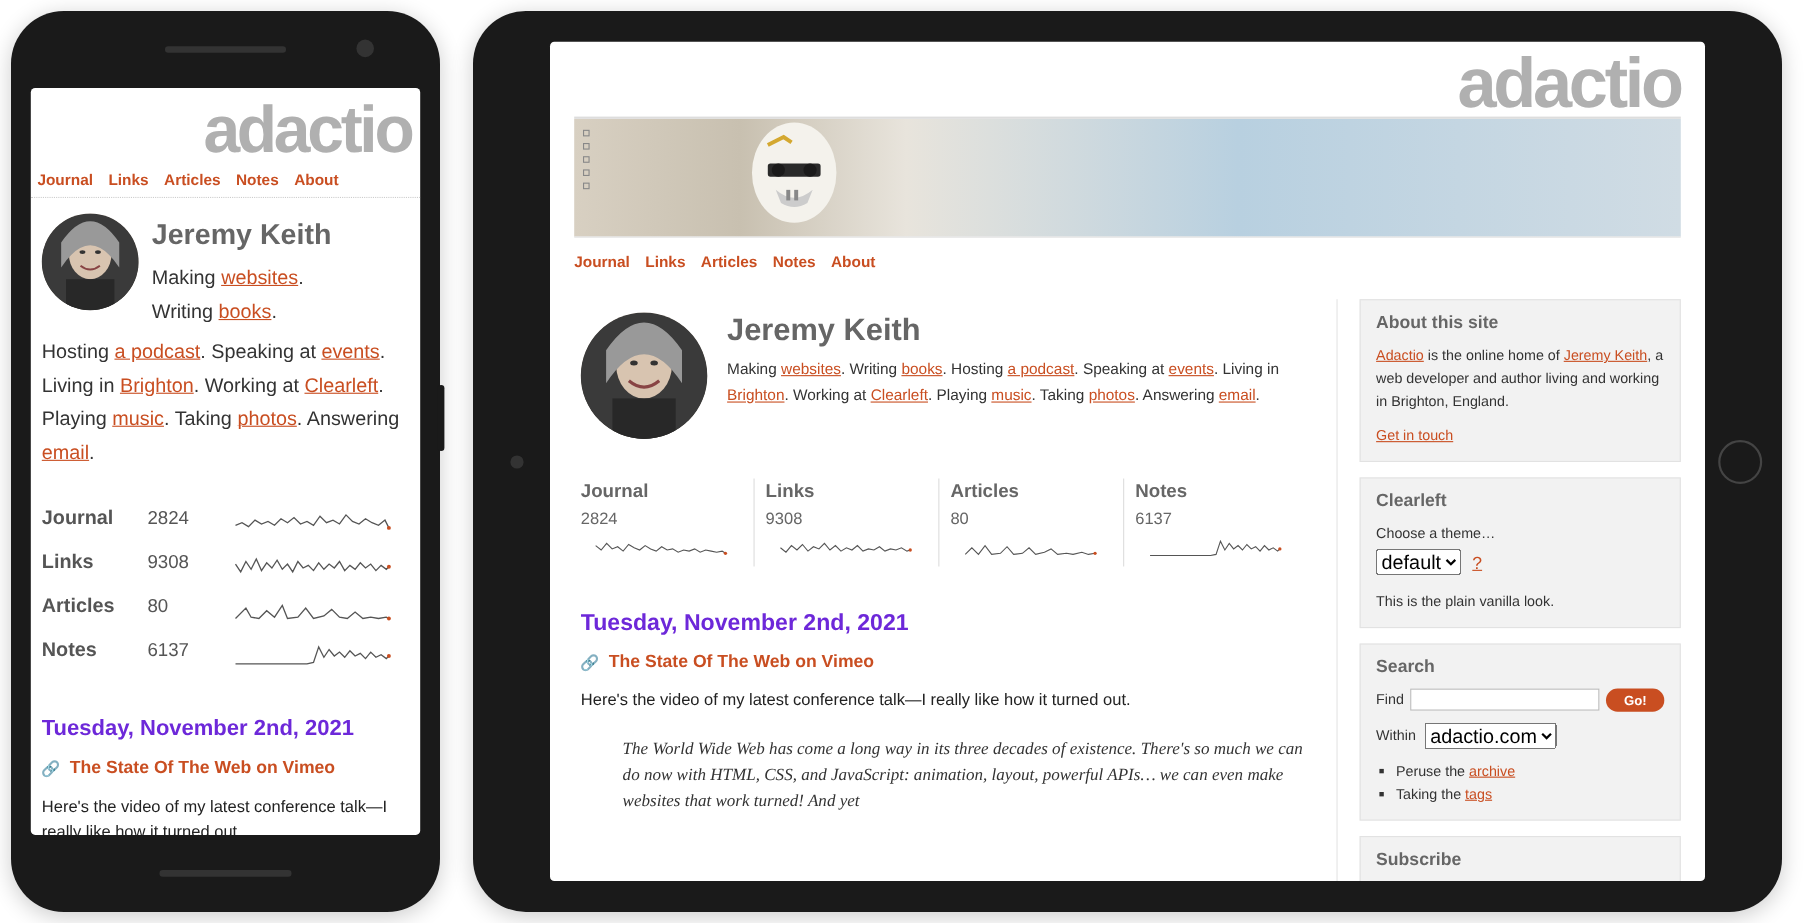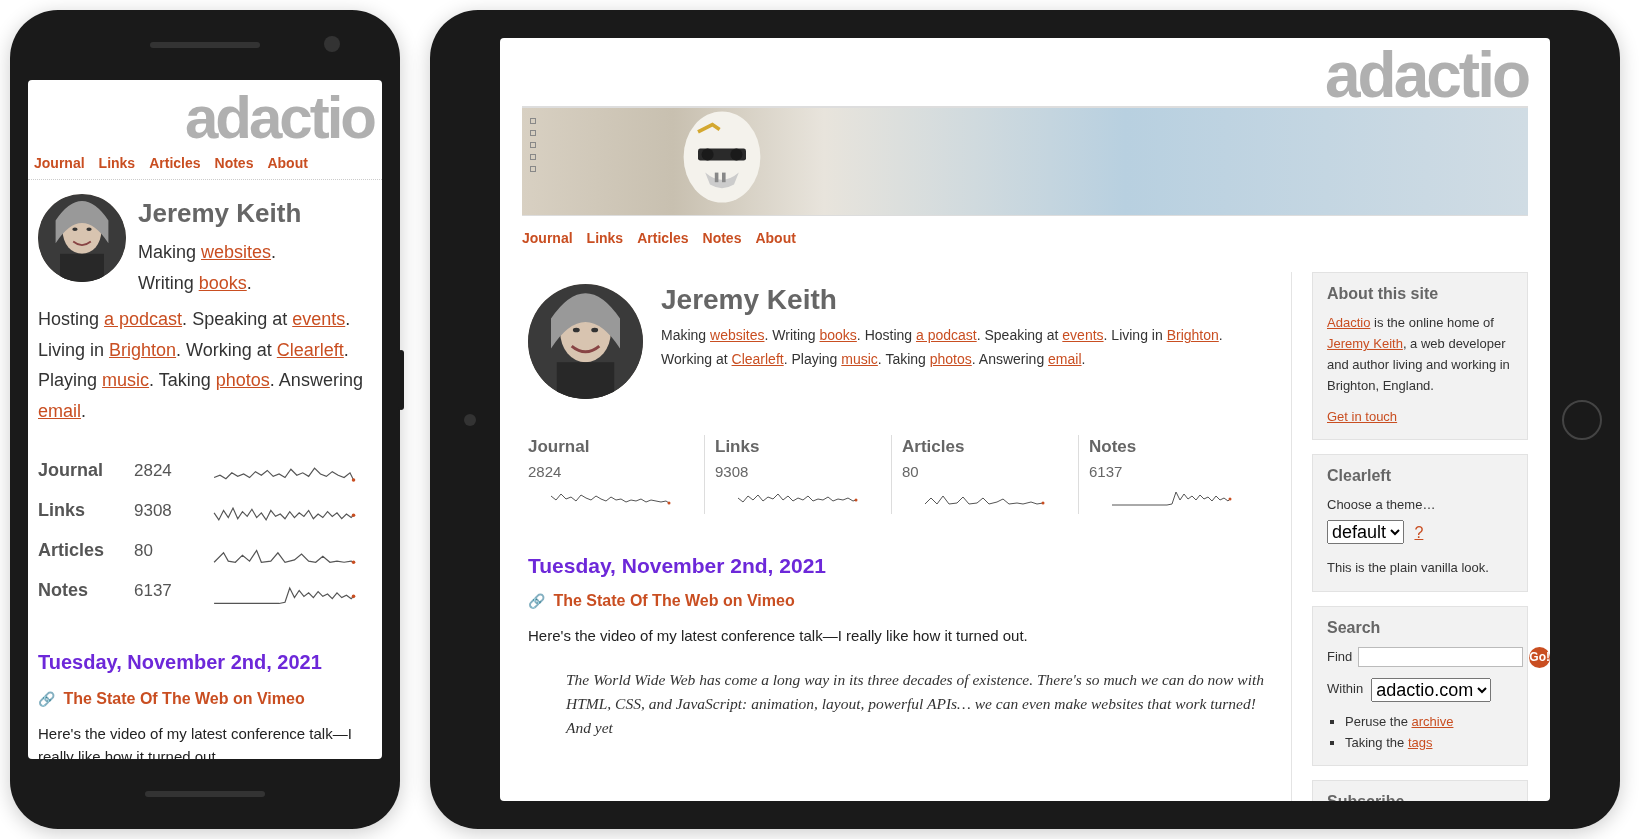--- a/index.html
+++ b/index.html
@@ -65,31 +65,31 @@
 .post-title{display:flex;gap:8px;align-items:center;padding-left:6px}
 .phone .post-title{padding:0 10px}
 .post-title .linkicon{color:#999;font-size:14px}
 .post-title a{color:#c94e21;font-weight:bold;font-size:16px;text-decoration:none}
 .post-body{font-size:15px;color:#222;margin-top:14px;padding-left:6px;line-height:1.55}
 .phone .post-body{padding:0 10px}
 .quote{font-family:Georgia,serif;font-style:italic;color:#333;margin:20px 0 0 38px;font-size:15.5px;line-height:1.55;padding-left:6px}
 
 .tablet-main{display:flex;gap:20px;padding:12px 22px}
 .tablet-left{flex:1;border-right:1px solid #e4e4e4;padding-right:20px}
-.tablet-side{width:216px;display:flex;flex-direction:column;gap:14px}
+.tablet-side{width:292px;display:flex;flex-direction:column;gap:14px}
 .side-box{background:#f2f2f2;border:1px solid #e2e2e2;padding:12px 14px}
 .side-box h3{font-family:"Helvetica Neue",Arial;font-weight:600;color:#666;font-size:16px;margin-bottom:10px}
 .side-box p,.side-box label,.side-box li{font-size:13px;color:#333;line-height:1.6}
 .side-box a{color:#c94e21;text-decoration:underline}
 .side-box select{font-size:18px;margin:4px 0}
 .side-box .qm{color:#c94e21;text-decoration:underline;margin-left:6px}
 .side-box ul{list-style:square;margin:6px 0 0 18px}
 .side-box .find-row{display:flex;gap:6px;margin:4px 0}
 .side-box input[type=text]{flex:1;border:1px solid #bbb;height:20px;font-size:12px;padding:0 4px}
-.go-btn{background:#c94e21;color:#fff;border:none;border-radius:14px;padding:3px 0;font-size:12px;font-weight:bold;cursor:pointer}
+.go-btn{background:#c94e21;color:#fff;border:none;border-radius:14px;padding:3px 16px;font-size:12px;font-weight:bold;cursor:pointer}
 .within-row{display:flex;align-items:center;gap:8px;margin-top:6px}
 </style>
 </head>
 <body>
 
 <div class="phone">
   <div class="cam"></div>
   <div class="side-btn"></div>
   <div class="phone-screen">
     <div class="logo">adactio</div>

